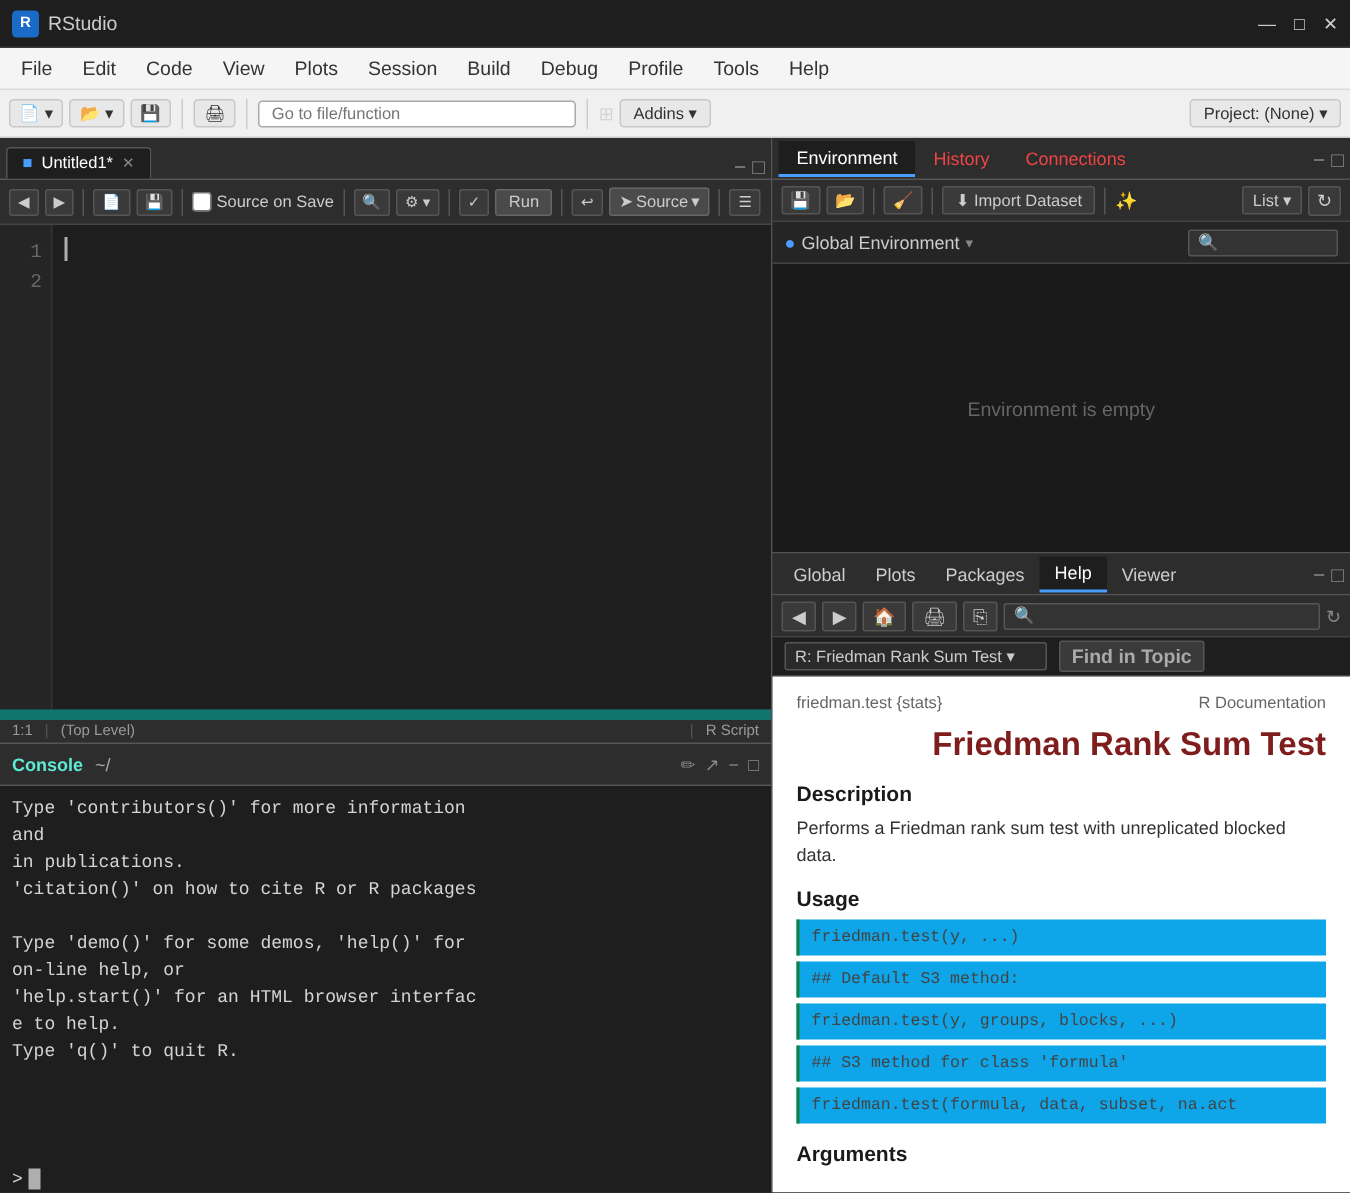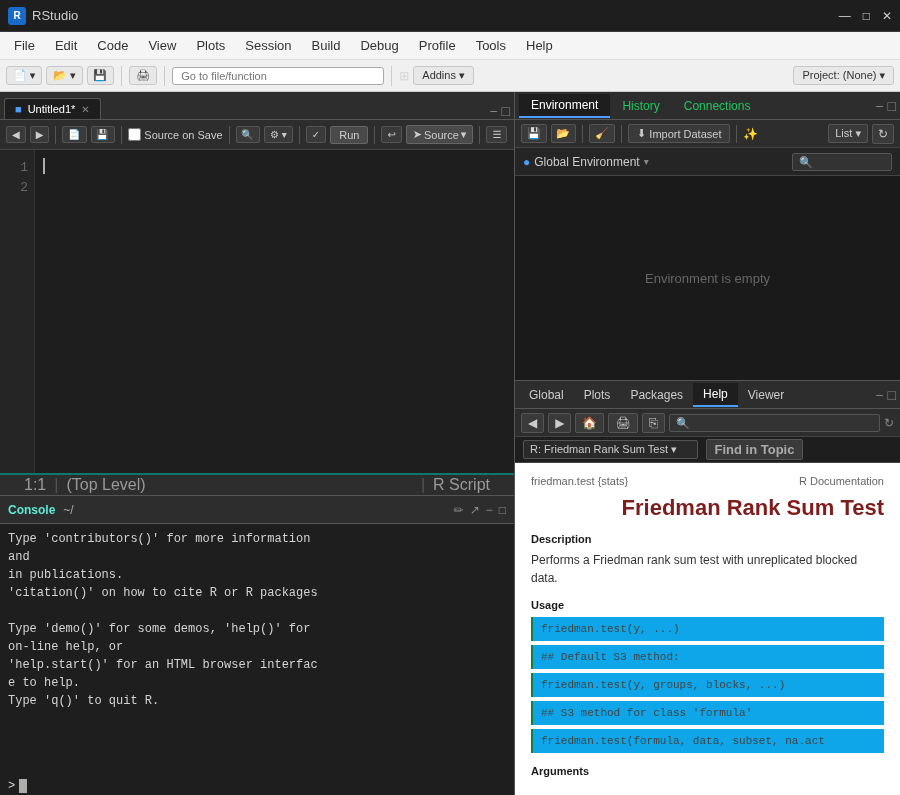--- a/index.html
+++ b/index.html
@@ -47,41 +47,41 @@
 
     
     #code-editor { flex: 1; background: #1e1e1e; display: flex; overflow: hidden; font-family: 'Courier New', monospace; font-size: 13px; }
     .line-numbers { width: 35px; background: #252525; color: #666; text-align: right; padding: 8px 6px 0 0; line-height: 1.5; font-size: 13px; user-select: none; border-right: 1px solid #333; }
     .code-content { flex: 1; padding: 8px 0 0 8px; color: #d4d4d4; line-height: 1.5; cursor: text; }
     .cursor-line { display: flex; align-items: center; }
     .cursor { display: inline-block; width: 2px; height: 16px; background: #aeafad; animation: blink 1s step-end infinite; vertical-align: middle; }
     @keyframes blink { 50% { opacity: 0; } }
 
     
-    #editor-status { background: #2d2d2d; height: 22px; display: flex; align-items: center; padding: 0 24px; border-top: 2px solid #0f766e; font-size: 16px; color: #999; }
+    #editor-status { background: #2d2d2d; height: 22px; display: flex; align-items: center; padding: 0 8px; border-top: 7px solid #0f766e; font-size: 10px; color: #999; }
     .status-sep { margin: 0 8px; color: #555; }
 
     
     #console-area { height: 300px; display: flex; flex-direction: column; border-top: 1px solid #555; }
     #console-tabs { background: #2d2d2d; height: 28px; display: flex; align-items: center; padding: 0 8px; border-bottom: 1px solid #555; gap: 8px; }
     .console-tab-label { font-size: 12px; color: #5eead4; font-weight: bold; }
     .console-tab-path { font-size: 12px; color: #aaa; }
     .console-controls { margin-left: auto; display: flex; gap: 6px; color: #888; }
     #console-content { flex: 1; background: #1e1e1e; padding: 6px 8px; overflow-y: auto; font-family: 'Courier New', monospace; font-size: 12px; color: #d4d4d4; line-height: 1.5; }
     #console-input-line { display: flex; align-items: center; padding: 2px 8px; background: #1e1e1e; }
     .prompt-gt { color: #d4d4d4; font-family: 'Courier New', monospace; font-size: 12px; margin-right: 4px; }
     .console-cursor { display: inline-block; width: 8px; height: 14px; background: #aeafad; }
 
     
     #right-panel { flex: 1; display: flex; flex-direction: column; }
 
     
     #env-area { height: 330px; display: flex; flex-direction: column; border-bottom: 1px solid #555; }
     #env-tabs { background: #2d2d2d; height: 28px; display: flex; align-items: center; padding: 0 4px; border-bottom: 1px solid #555; }
-    .env-tab { padding: 4px 12px; font-size: 12px; cursor: pointer; color: #22c55e; }
+    .env-tab { padding: 4px 12px; font-size: 12px; cursor: pointer; color: #ef4444; }
     .env-tab.active { background: #1e1e1e; border-bottom: 2px solid #4a9eff; color: white; }
     .env-tab-controls { margin-left: auto; display: flex; gap: 4px; color: #888; font-size: 14px; }
     #env-toolbar { background: #2d2d2d; height: 28px; display: flex; align-items: center; padding: 0 6px; gap: 4px; border-bottom: 1px solid #444; }
     .env-tb-btn { background: #3a3a3a; border: 1px solid #555; border-radius: 2px; padding: 2px 5px; cursor: pointer; color: #ccc; font-size: 11px; }
     .import-btn { background: #3a3a3a; border: 1px solid #555; border-radius: 2px; padding: 2px 8px; cursor: pointer; color: #ccc; font-size: 11px; display: flex; align-items: center; gap: 3px; }
     .list-btn { background: #3a3a3a; border: 1px solid #555; border-radius: 2px; padding: 2px 6px; cursor: pointer; color: #ccc; font-size: 11px; display: flex; align-items: center; gap: 2px; margin-left: auto; }
     .refresh-btn { background: #3a3a3a; border: 1px solid #555; border-radius: 2px; padding: 2px 5px; cursor: pointer; color: #ccc; font-size: 12px; }
     #global-env-bar { background: #252525; height: 28px; display: flex; align-items: center; padding: 0 8px; border-bottom: 1px solid #444; }
     .global-env-label { font-size: 12px; color: #ccc; display: flex; align-items: center; gap: 4px; }
     .env-arrow { font-size: 10px; color: #888; }
@@ -98,21 +98,21 @@
     #help-toolbar { background: #2d2d2d; height: 28px; display: flex; align-items: center; padding: 0 6px; gap: 4px; border-bottom: 1px solid #444; }
     .help-nav-btn { background: #3a3a3a; border: 1px solid #555; border-radius: 2px; padding: 2px 6px; cursor: pointer; color: #ccc; font-size: 12px; }
     .help-search { flex: 1; background: #333; border: 1px solid #555; border-radius: 2px; padding: 2px 6px; color: #ccc; font-size: 11px; }
     .help-refresh { color: #888; cursor: pointer; }
     #help-topic-bar { background: #1e1e1e; height: 26px; display: flex; align-items: center; padding: 0 8px; border-bottom: 1px solid #444; gap: 8px; }
     .help-topic-select { background: #2a2a2a; border: 1px solid #555; border-radius: 2px; padding: 2px 20px 2px 6px; color: #ccc; font-size: 11px; cursor: pointer; }
     .find-in-topic { background: #3a3a3a; border: 1px solid #555; border-radius: 2px; padding: 2px 8px; cursor: pointer; color: #aaa; font-size: 13px; font-weight: bold; }
     #help-content { flex: 1; background: white; overflow-y: auto; padding: 12px 16px; color: #333; }
     .help-meta { font-size: 11px; color: #666; display: flex; justify-content: space-between; margin-bottom: 8px; }
     .help-title { font-size: 22px; font-weight: bold; color: #7f1d1d; margin-bottom: 12px; text-align: right; }
-    .help-section-title { font-size: 11px; font-weight: bold; color: #1a1a1a; margin: 12px 0 6px 0; }
+    .help-section-title { font-size: 14px; font-weight: bold; color: #1a1a1a; margin: 12px 0 6px 0; }
     .help-text { font-size: 12px; line-height: 1.5; color: #333; }
     .help-code { font-family: 'Courier New', monospace; font-size: 11px; background: #0ea5e9; padding: 6px 8px; margin: 4px 0; border-left: 2px solid #15803d; color: #444; }
   </style>
 </head>
 <body>
 
 <div id="title-bar">
   <div class="logo">R</div>
   <span class="title">RStudio</span>
   <div class="win-controls">

